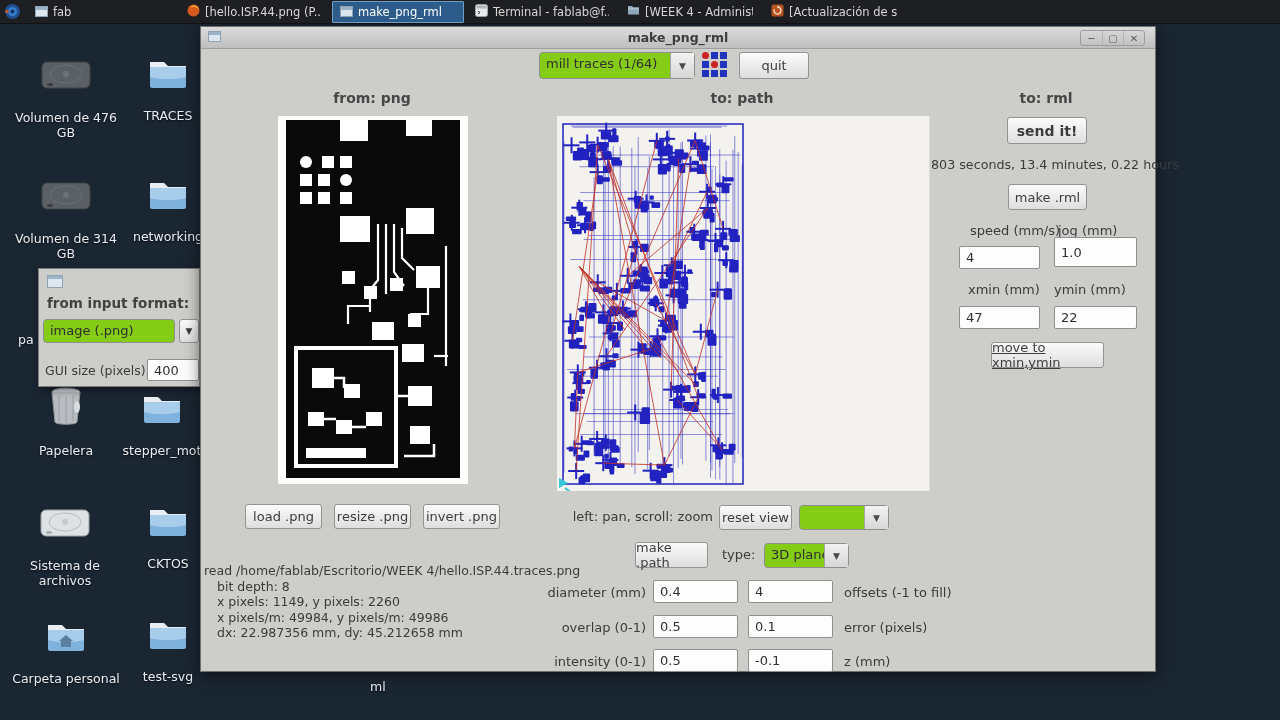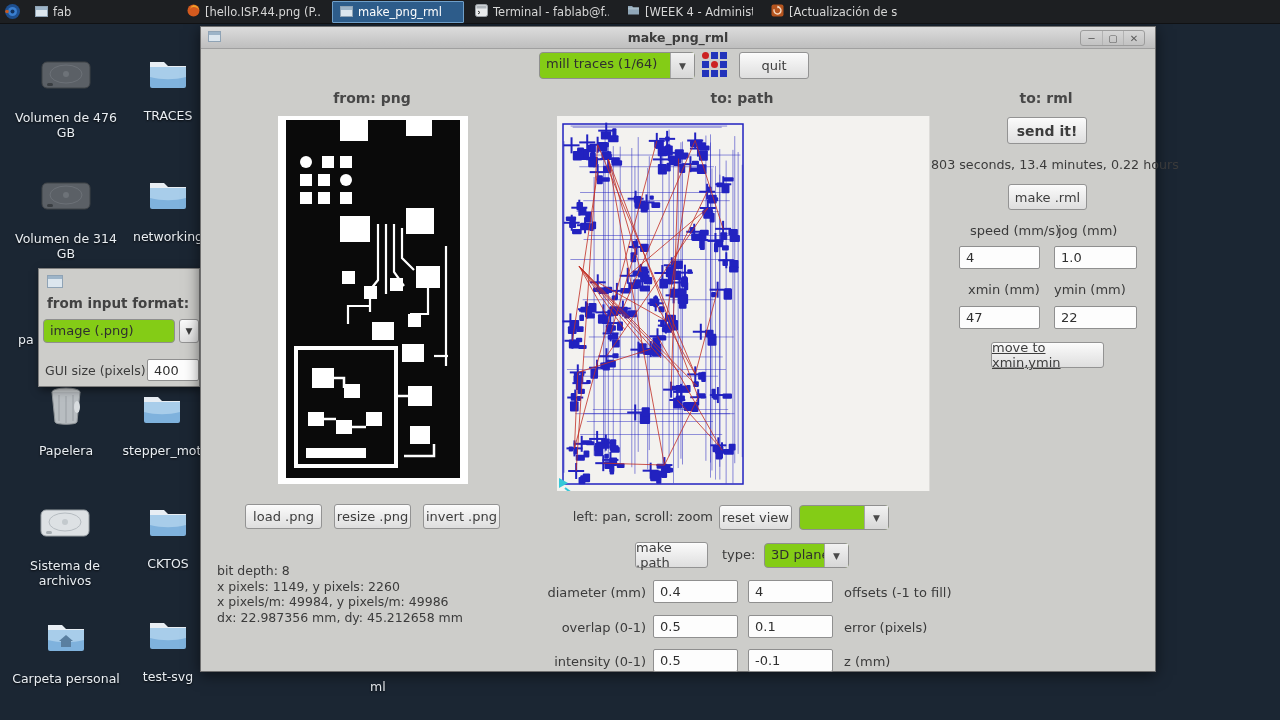--- a/index.html
+++ b/index.html
@@ -753,20 +753,21 @@
         <line x1="22" y1="150" x2="140" y2="270" stroke="#c23026" stroke-width="0.9" opacity="0.9"></line>
         <path d="M2 362 l9 5 -9 5 z" fill="#35c8d8"></path>
         <line x1="8" y1="372" x2="16" y2="378" stroke="#35c8d8" stroke-width="2"></line>
       </svg>
   </div>
 
   <div class="btn" style="left:44px; top:477px; width:77px; height:25px;">load .png</div>
   <div class="btn" style="left:133px; top:477px; width:77px; height:25px;">resize .png</div>
   <div class="btn" style="left:222px; top:477px; width:77px; height:25px;">invert .png</div>
   <div class="fileinfo">
+    <div>read /home/fablab/Escritorio/WEEK 4/hello.ISP.44.traces.png</div>
     <div class="indent">bit depth: 8</div>
     <div class="indent">x pixels: 1149, y pixels: 2260</div>
     <div class="indent">x pixels/m: 49984, y pixels/m: 49986</div>
     <div class="indent">dx: 22.987356 mm, dy: 45.212658 mm</div>
   </div>
 
   <div class="label" style="left:332px; top:482px; width:180px; text-align:right;">left: pan, scroll: zoom</div>
   <div class="btn" style="left:518px; top:478px; width:73px; height:25px;">reset view</div>
   <div class="combo" style="left:598px; top:478px; width:90px; height:25px;">
     <div class="field"></div>
@@ -794,21 +795,21 @@
   <input class="inp" style="left: 547px; top: 622px; width: 85px; height: 23px;" value="-0.1">
   <div class="label" style="left:643px; top:627px;">z (mm)</div>
 
   <div class="btn" style="left:806px; top:90px; width:80px; height:27px; font-weight:bold; font-size:14px;">send it!</div>
   <div class="label" style="left:730px; top:130px; width:232px; text-align:center; font-size:12.7px;">803 seconds, 13.4 minutes, 0.22 hours</div>
   <div class="btn" style="left:807px; top:157px; width:79px; height:26px;">make .rml</div>
 
   <div class="label" style="left:769px; top:196px;">speed (mm/s)</div>
   <div class="label" style="left:857px; top:196px;">jog (mm)</div>
   <input class="inp" style="left: 758px; top: 219px; width: 81px; height: 23px;" value="4">
-  <input class="inp" style="left: 853px; top: 219px; width: 83px; height: 23px;" value="1.0">
+  <input class="inp" style="left: 853px; top: 210px; width: 83px; height: 30px;" value="1.0">
 
   <div class="label" style="left:767px; top:255px;">xmin (mm)</div>
   <div class="label" style="left:853px; top:255px;">ymin (mm)</div>
   <input class="inp" style="left: 758px; top: 279px; width: 81px; height: 23px;" value="47">
   <input class="inp" style="left: 853px; top: 279px; width: 83px; height: 23px;" value="22">
 
   <div class="btn" style="left:790px; top:315px; width:113px; height:26px;text-decoration:underline;">move to xmin,ymin</div>
 </div>
 
 <div class="taskbar">

